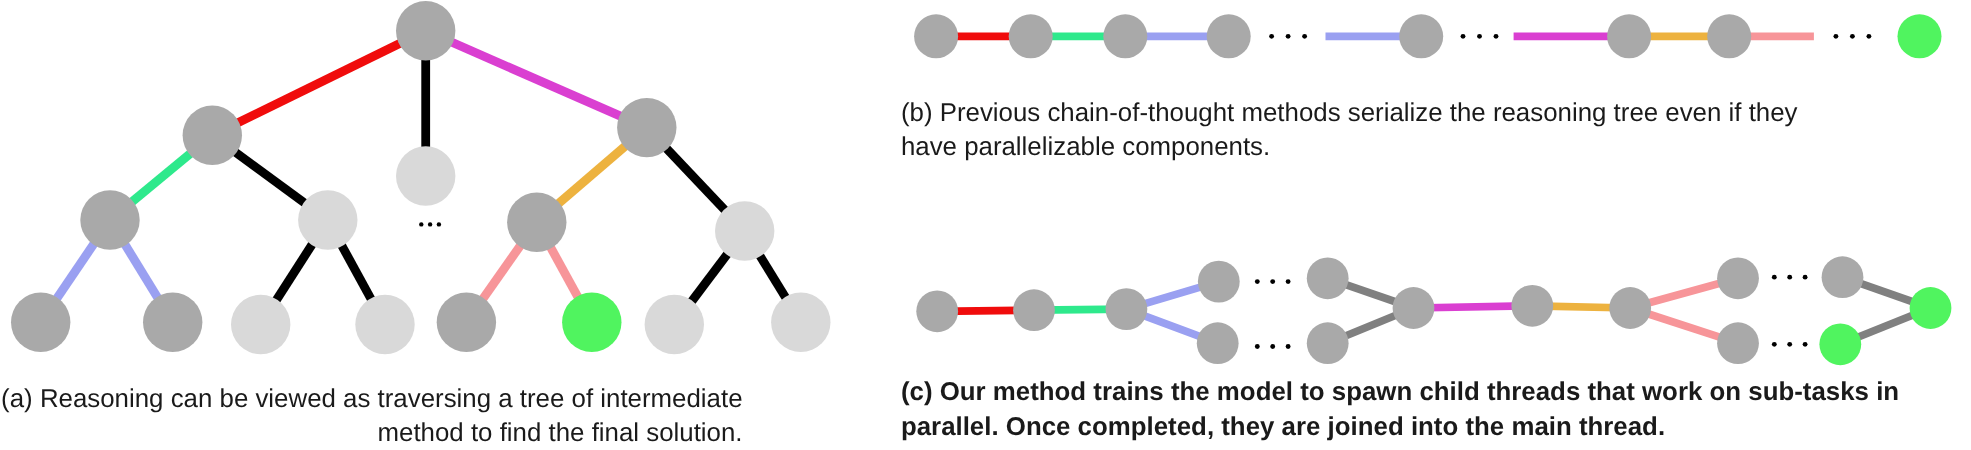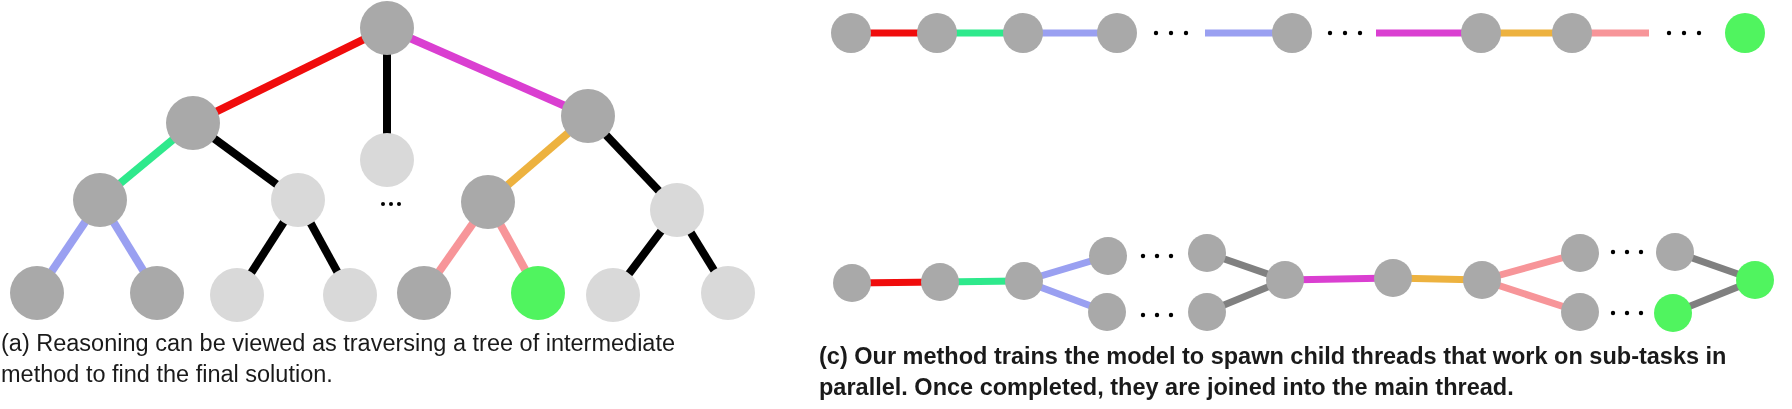--- a/index.html
+++ b/index.html
@@ -118,23 +118,27 @@
       <circle cx="1157" cy="315" r="2.2" fill="#000000"></circle>
       <circle cx="1171" cy="315" r="2.2" fill="#000000"></circle>
       <circle cx="1613" cy="252" r="2.2" fill="#000000"></circle>
       <circle cx="1627" cy="252" r="2.2" fill="#000000"></circle>
       <circle cx="1641" cy="252" r="2.2" fill="#000000"></circle>
       <circle cx="1613" cy="313" r="2.2" fill="#000000"></circle>
       <circle cx="1627" cy="313" r="2.2" fill="#000000"></circle>
       <circle cx="1641" cy="313" r="2.2" fill="#000000"></circle>
     </svg>
 
-  <div class="caption" id="cap-a" style="left: 1px; top: 328px;">
+  <div class="caption" id="cap-a" style="left: 1px; top: 347px; text-align: right;">
     <div class="caption-line">(a) Reasoning can be viewed as traversing a tree of intermediate</div>
     <div class="caption-line">method to find the final solution.</div>
   </div>
 
+  <div class="caption" id="cap-b" style="left: 819px; top: 87px;">
+    <div class="caption-line">(b) Previous chain-of-thought methods serialize the reasoning tree even if they</div>
+    <div class="caption-line">have parallelizable components.</div>
+  </div>
 
   <div class="caption" id="cap-c" style="left: 819px; top: 341px; font-weight: bold;">
     <div class="caption-line">(c) Our method trains the model to spawn child threads that work on sub-tasks in</div>
     <div class="caption-line">parallel. Once completed, they are joined into the main thread.</div>
   </div>
 </div>
 
 </body></html>

